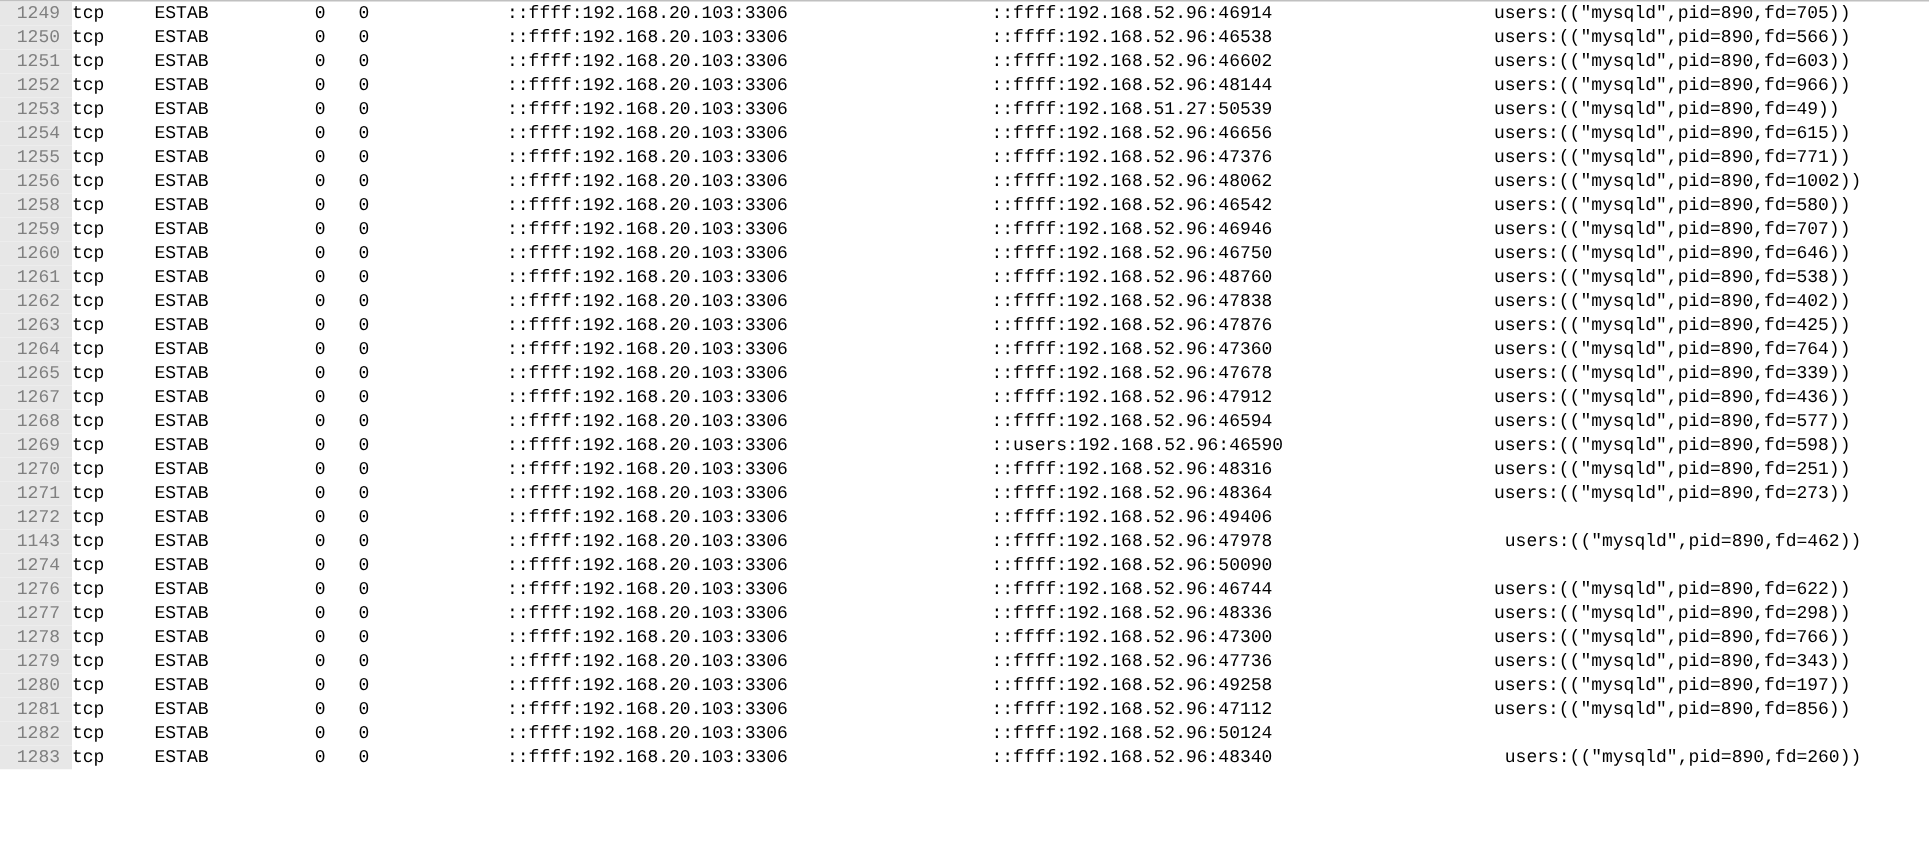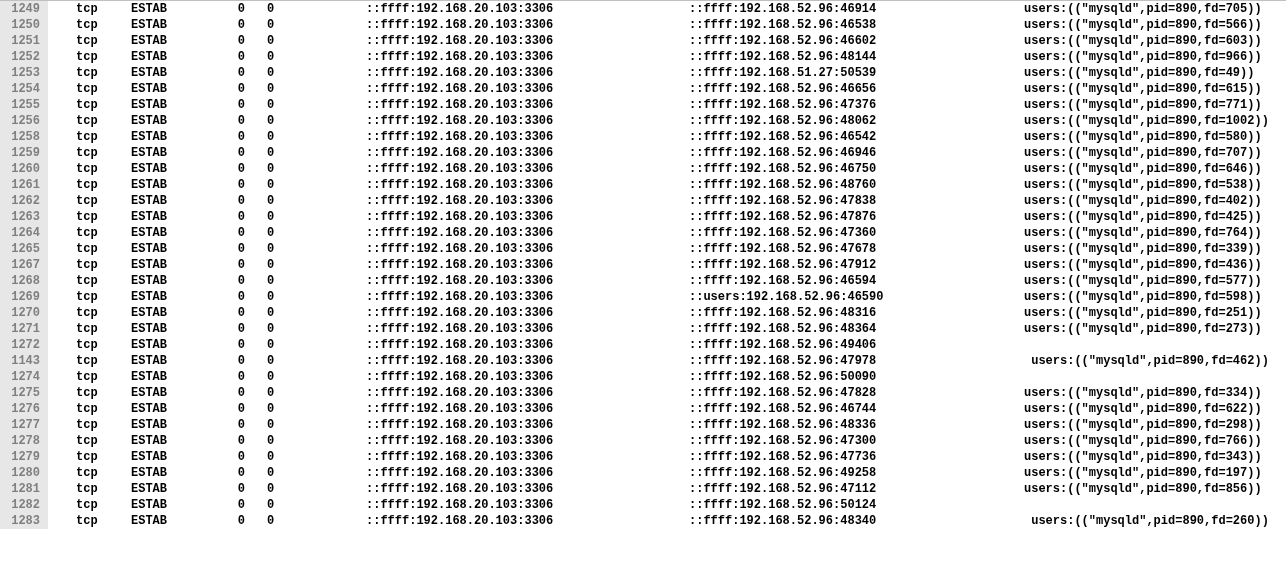--- a/index.html
+++ b/index.html
@@ -1,19 +1,19 @@
 <!DOCTYPE html>
 <html><head>
 <meta charset="utf-8">
 <style>
   html,body{margin:0;padding:0;background:#fff;font-family:"Consolas","Courier New",monospace;font-size:12px;line-height:16px;color:#000;}
-  .editor{width:1286px;border-top:1px solid #c0c0c0;font-weight:bold;}
+  .editor{width:1286px;border-top:1px solid #c0c0c0;}
   .row{display:flex;height:16px;white-space:pre;}
   .gutter{width:48px;background:#e7e7e7;color:#808080;text-align:right;padding-right:8px;box-sizing:border-box;user-select:none;}
-  .content{flex:1;overflow:hidden;padding-left:28px;}
+  .content{flex:1;overflow:hidden;}
   .content span{display:inline-block;}
   .proto{width:55px;}
   .state{width:86px;}
   .recvq{width:28px;text-align:right;}
   .sendq{width:121px;text-align:left;padding-left:22px;box-sizing:border-box;}
   .local{width:323px;}
   .peer{width:321px;}
   .users{flex:1;padding-left:14px;}
 </style>
 </head>
@@ -37,21 +37,20 @@
     <div class="row"><div class="gutter">1264</div><div class="content"><span class="proto">tcp</span><span class="state">ESTAB</span><span class="recvq">0</span><span class="sendq">0</span><span class="local">::ffff:192.168.20.103:3306</span><span class="peer">::ffff:192.168.52.96:47360</span><span class="users">users:(("mysqld",pid=890,fd=764))</span></div></div>
     <div class="row"><div class="gutter">1265</div><div class="content"><span class="proto">tcp</span><span class="state">ESTAB</span><span class="recvq">0</span><span class="sendq">0</span><span class="local">::ffff:192.168.20.103:3306</span><span class="peer">::ffff:192.168.52.96:47678</span><span class="users">users:(("mysqld",pid=890,fd=339))</span></div></div>
     <div class="row"><div class="gutter">1267</div><div class="content"><span class="proto">tcp</span><span class="state">ESTAB</span><span class="recvq">0</span><span class="sendq">0</span><span class="local">::ffff:192.168.20.103:3306</span><span class="peer">::ffff:192.168.52.96:47912</span><span class="users">users:(("mysqld",pid=890,fd=436))</span></div></div>
     <div class="row"><div class="gutter">1268</div><div class="content"><span class="proto">tcp</span><span class="state">ESTAB</span><span class="recvq">0</span><span class="sendq">0</span><span class="local">::ffff:192.168.20.103:3306</span><span class="peer">::ffff:192.168.52.96:46594</span><span class="users">users:(("mysqld",pid=890,fd=577))</span></div></div>
     <div class="row"><div class="gutter">1269</div><div class="content"><span class="proto">tcp</span><span class="state">ESTAB</span><span class="recvq">0</span><span class="sendq">0</span><span class="local">::ffff:192.168.20.103:3306</span><span class="peer">::users:192.168.52.96:46590</span><span class="users">users:(("mysqld",pid=890,fd=598))</span></div></div>
     <div class="row"><div class="gutter">1270</div><div class="content"><span class="proto">tcp</span><span class="state">ESTAB</span><span class="recvq">0</span><span class="sendq">0</span><span class="local">::ffff:192.168.20.103:3306</span><span class="peer">::ffff:192.168.52.96:48316</span><span class="users">users:(("mysqld",pid=890,fd=251))</span></div></div>
     <div class="row"><div class="gutter">1271</div><div class="content"><span class="proto">tcp</span><span class="state">ESTAB</span><span class="recvq">0</span><span class="sendq">0</span><span class="local">::ffff:192.168.20.103:3306</span><span class="peer">::ffff:192.168.52.96:48364</span><span class="users">users:(("mysqld",pid=890,fd=273))</span></div></div>
     <div class="row"><div class="gutter">1272</div><div class="content"><span class="proto">tcp</span><span class="state">ESTAB</span><span class="recvq">0</span><span class="sendq">0</span><span class="local">::ffff:192.168.20.103:3306</span><span class="peer">::ffff:192.168.52.96:49406</span><span class="users"></span></div></div>
     <div class="row"><div class="gutter">1143</div><div class="content"><span class="proto">tcp</span><span class="state">ESTAB</span><span class="recvq">0</span><span class="sendq">0</span><span class="local">::ffff:192.168.20.103:3306</span><span class="peer">::ffff:192.168.52.96:47978</span><span class="users"> users:(("mysqld",pid=890,fd=462))</span></div></div>
     <div class="row"><div class="gutter">1274</div><div class="content"><span class="proto">tcp</span><span class="state">ESTAB</span><span class="recvq">0</span><span class="sendq">0</span><span class="local">::ffff:192.168.20.103:3306</span><span class="peer">::ffff:192.168.52.96:50090</span><span class="users"></span></div></div>
-    <div class="row"><div class="gutter">1275</div><div class="content"><span class="proto">tcp</span><span class="state">ESTAB</span><span class="recvq">0</span><span class="sendq">0</span><span class="local">::ffff:192.168.20.103:3306</span><span class="peer">::ffff:192.168.52.96:47828</span><span class="users">users:(("mysqld",pid=890,fd=334))</span></div></div>
     <div class="row"><div class="gutter">1276</div><div class="content"><span class="proto">tcp</span><span class="state">ESTAB</span><span class="recvq">0</span><span class="sendq">0</span><span class="local">::ffff:192.168.20.103:3306</span><span class="peer">::ffff:192.168.52.96:46744</span><span class="users">users:(("mysqld",pid=890,fd=622))</span></div></div>
     <div class="row"><div class="gutter">1277</div><div class="content"><span class="proto">tcp</span><span class="state">ESTAB</span><span class="recvq">0</span><span class="sendq">0</span><span class="local">::ffff:192.168.20.103:3306</span><span class="peer">::ffff:192.168.52.96:48336</span><span class="users">users:(("mysqld",pid=890,fd=298))</span></div></div>
     <div class="row"><div class="gutter">1278</div><div class="content"><span class="proto">tcp</span><span class="state">ESTAB</span><span class="recvq">0</span><span class="sendq">0</span><span class="local">::ffff:192.168.20.103:3306</span><span class="peer">::ffff:192.168.52.96:47300</span><span class="users">users:(("mysqld",pid=890,fd=766))</span></div></div>
     <div class="row"><div class="gutter">1279</div><div class="content"><span class="proto">tcp</span><span class="state">ESTAB</span><span class="recvq">0</span><span class="sendq">0</span><span class="local">::ffff:192.168.20.103:3306</span><span class="peer">::ffff:192.168.52.96:47736</span><span class="users">users:(("mysqld",pid=890,fd=343))</span></div></div>
     <div class="row"><div class="gutter">1280</div><div class="content"><span class="proto">tcp</span><span class="state">ESTAB</span><span class="recvq">0</span><span class="sendq">0</span><span class="local">::ffff:192.168.20.103:3306</span><span class="peer">::ffff:192.168.52.96:49258</span><span class="users">users:(("mysqld",pid=890,fd=197))</span></div></div>
     <div class="row"><div class="gutter">1281</div><div class="content"><span class="proto">tcp</span><span class="state">ESTAB</span><span class="recvq">0</span><span class="sendq">0</span><span class="local">::ffff:192.168.20.103:3306</span><span class="peer">::ffff:192.168.52.96:47112</span><span class="users">users:(("mysqld",pid=890,fd=856))</span></div></div>
     <div class="row"><div class="gutter">1282</div><div class="content"><span class="proto">tcp</span><span class="state">ESTAB</span><span class="recvq">0</span><span class="sendq">0</span><span class="local">::ffff:192.168.20.103:3306</span><span class="peer">::ffff:192.168.52.96:50124</span><span class="users"></span></div></div>
     <div class="row"><div class="gutter">1283</div><div class="content"><span class="proto">tcp</span><span class="state">ESTAB</span><span class="recvq">0</span><span class="sendq">0</span><span class="local">::ffff:192.168.20.103:3306</span><span class="peer">::ffff:192.168.52.96:48340</span><span class="users"> users:(("mysqld",pid=890,fd=260))</span></div></div>
   </div>
 

